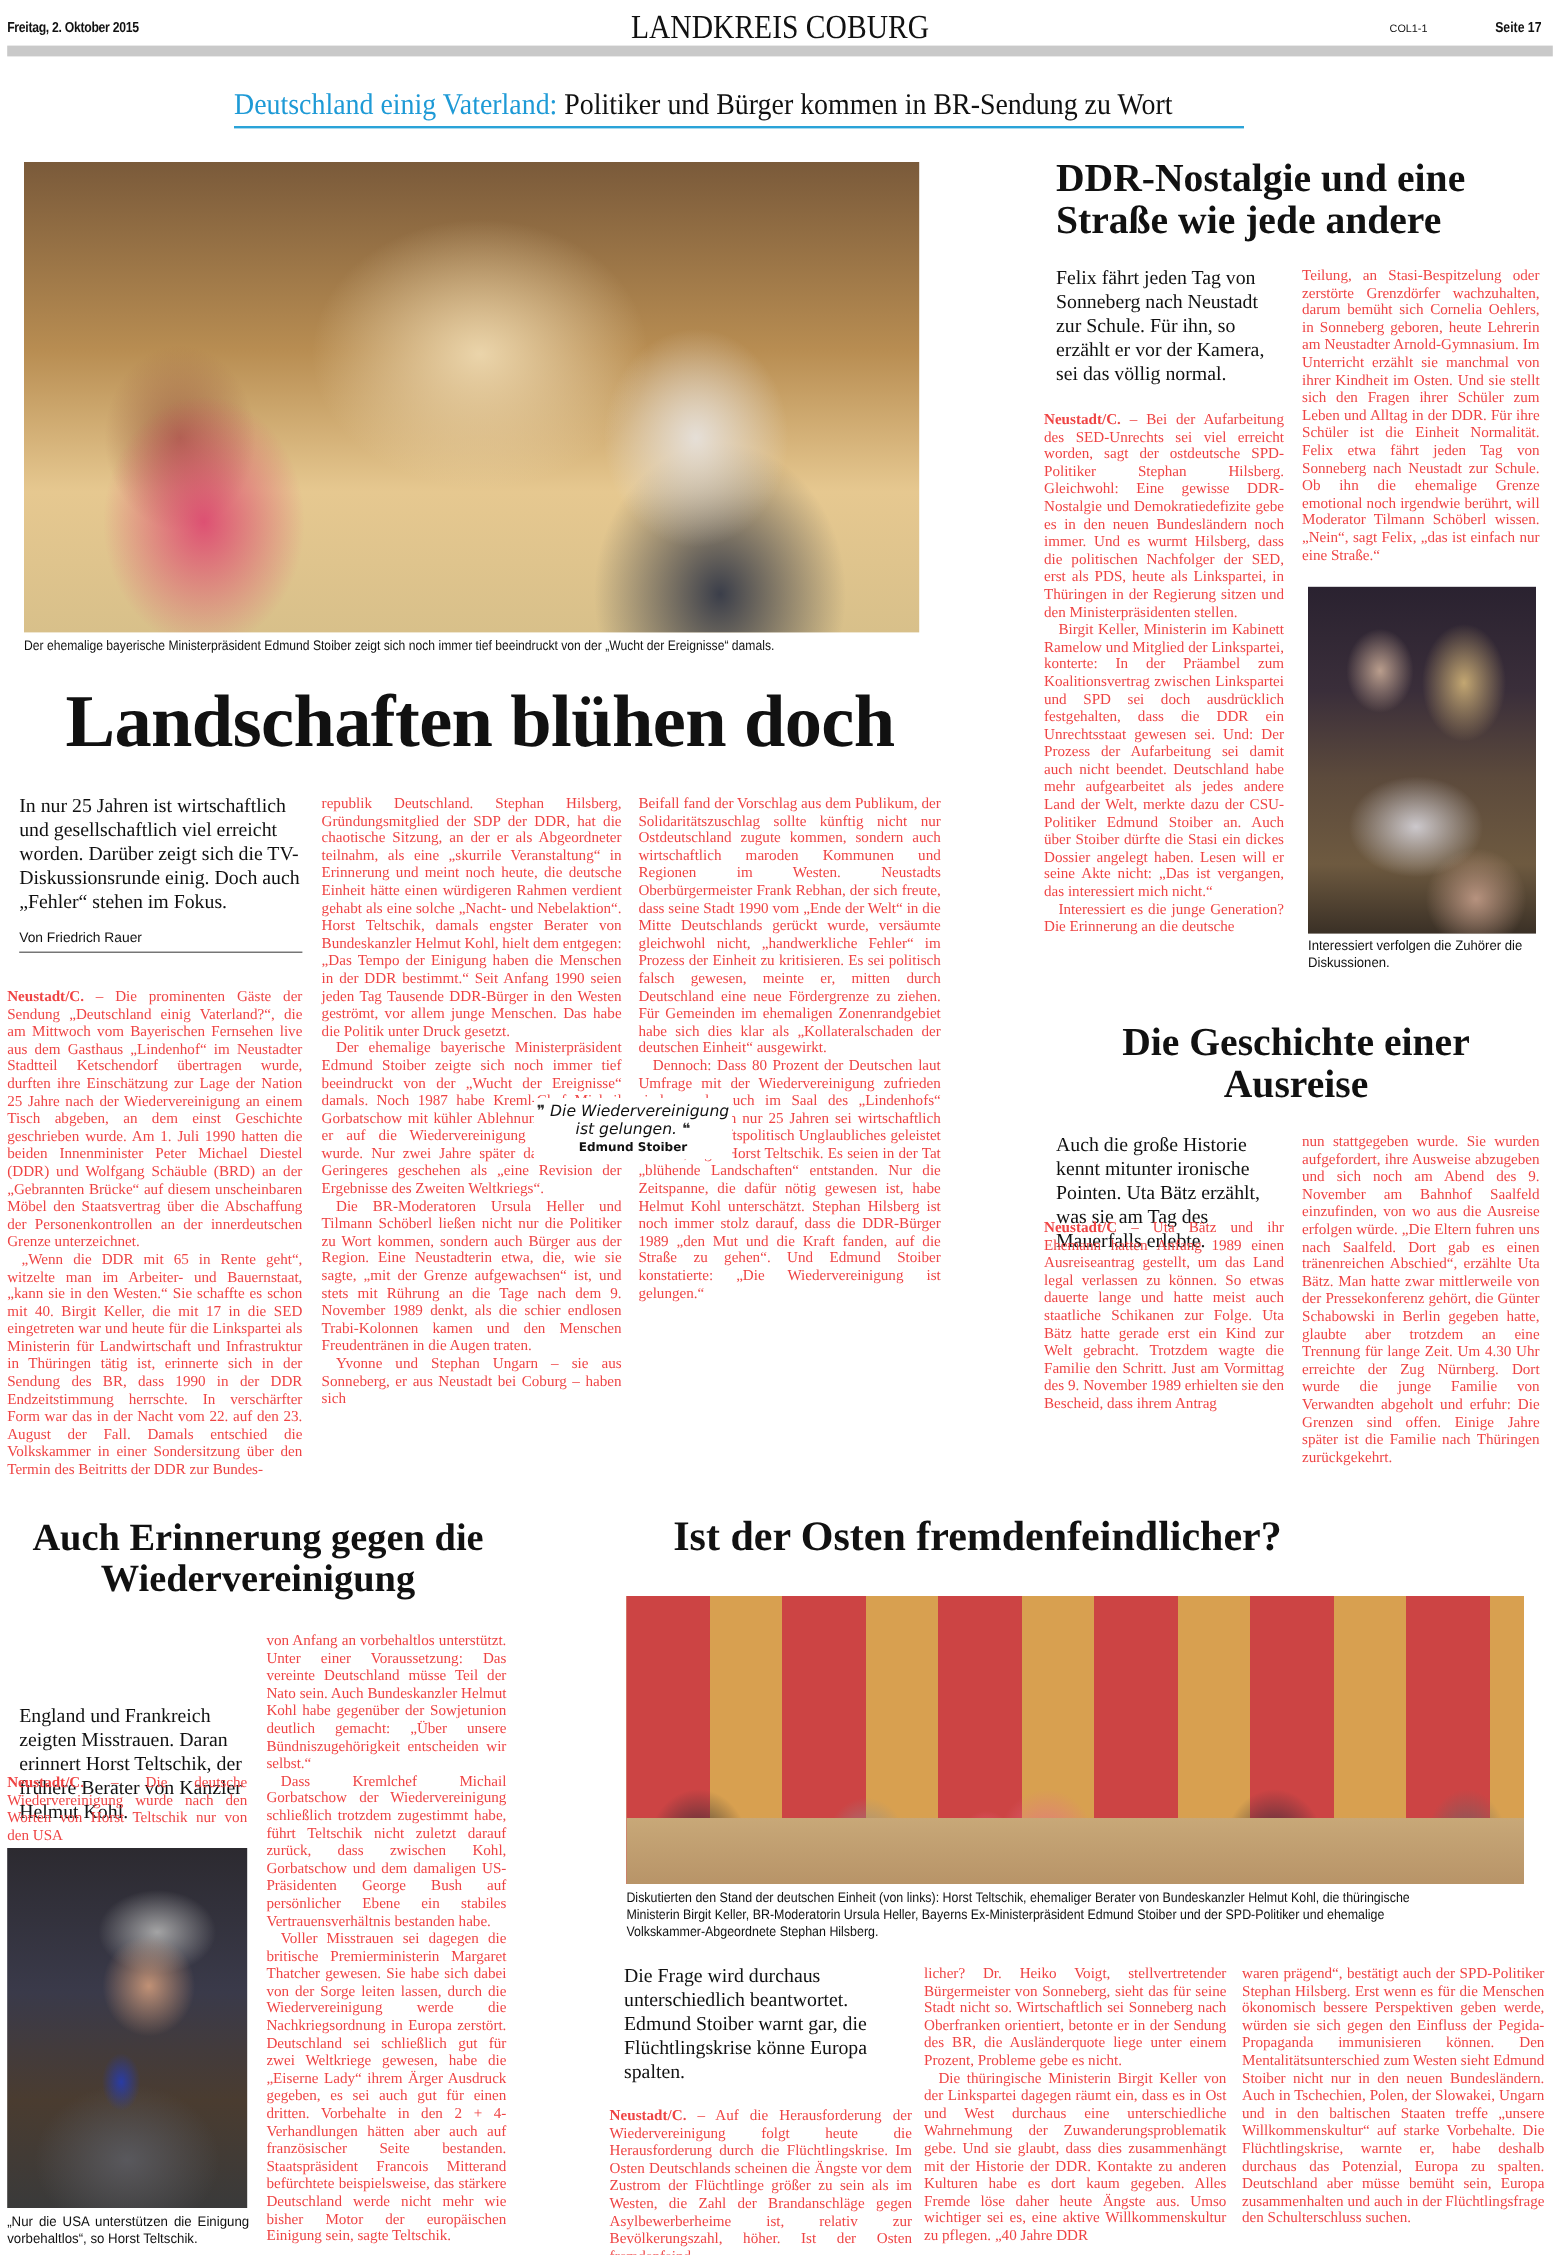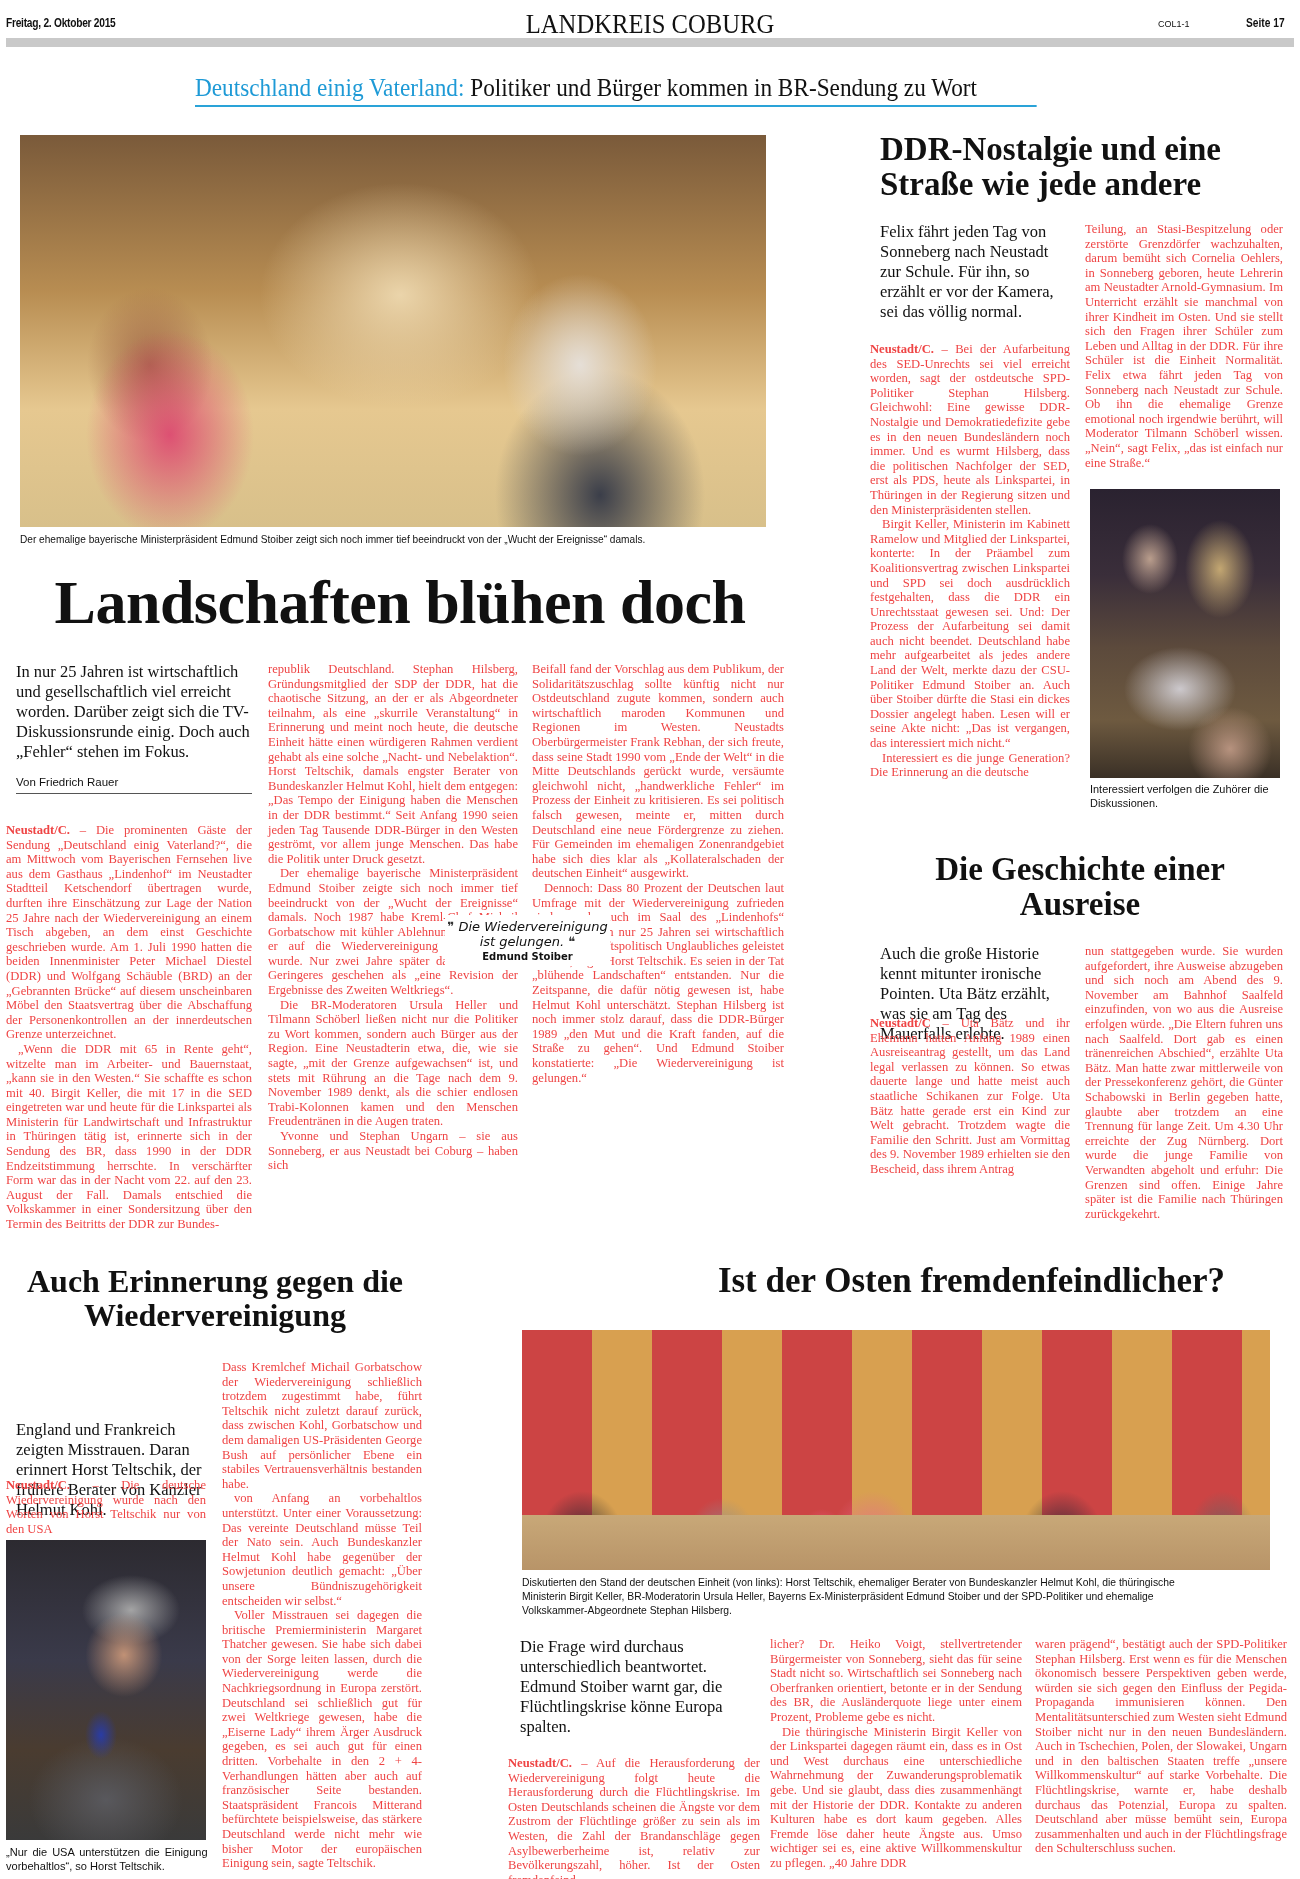--- a/index.html
+++ b/index.html
@@ -63,21 +63,21 @@
   .cap-audience { left: 1090px; top: 782px; width: 200px; transform: scaleX(0.95); transform-origin: left; }
   .cap-teltschik { left: 6px; top: 1845px; width: 210px; text-align: justify; transform: scaleX(0.96); transform-origin: left; }
   .cap-panel { left: 522px; top: 1575px; width: 760px; transform: scaleX(0.9); transform-origin: left; }
 
   
   .hl { font-family: "Liberation Serif", serif; color: #111; line-height: 1.05; }
   .hl-ddr { left: 880px; top: 132px; width: 400px; text-align: left; font-size: 33px; font-weight: bold; }
   .hl-main { left: 20px; top: 570px; width: 760px; font-size: 62px; font-weight: bold; text-align: center; letter-spacing: -0.5px; }
   .hl-ausreise { left: 880px; top: 852px; width: 400px; text-align: center; font-size: 33px; font-weight: bold; }
   .hl-vorbehalte { left: 20px; top: 1265px; width: 390px; text-align: center; font-size: 32px; font-weight: bold; }
-  .hl-osten { left: 505px; top: 1263px; width: 720px; text-align: right; font-size: 35px; font-weight: bold; }
+  .hl-osten { left: 561px; top: 1263px; width: 720px; text-align: left; font-size: 35px; font-weight: bold; }
 
   
   .teaser { font-family: "Liberation Serif", serif; font-size: 16.5px; line-height: 20px; color: #111; }
   .byline { font-family: "Liberation Sans", sans-serif; font-size: 11.5px; padding-bottom: 5px; border-bottom: 1px solid #555; transform-origin: left; }
 
   .col { font-family: "Liberation Serif", serif; font-size: 12.6px; line-height: 14.6px; text-align: justify; hyphens: auto; color: #ef4444; }
   .col p { text-indent: 0; }
   .col p + p { text-indent: 12px; }
   .col .dl { font-weight: bold; }
 
@@ -153,22 +153,22 @@
 </div>
 
 <div class="abs hl hl-vorbehalte">Auch Erinnerung gegen die Wiedervereinigung</div>
 <div class="abs teaser" style="left:16px; top:1420px; width:190px;">England und Frankreich zeigten Misstrauen. Daran erinnert Horst Teltschik, der frühere Berater von Kanzler Helmut Kohl.</div>
 <div class="abs col" style="left:6px; top:1478px; width:200px;">
   <p><span class="dl">Neustadt/C.</span><span> – Die deutsche Wiedervereinigung wurde nach den Worten von Horst Teltschik nur von den USA</span></p>
 </div>
 <div class="abs photo photo-teltschik"></div>
 <div class="abs caption cap-teltschik">„Nur die USA unterstützen die Einigung vorbehaltlos“, so Horst Teltschik.</div>
 <div class="abs col" style="left:222px; top:1360px; width:200px;">
+  <p>von Anfang an vorbehaltlos unterstützt. Unter einer Voraussetzung: Das vereinte Deutschland müsse Teil der Nato sein. Auch Bundeskanzler Helmut Kohl habe gegenüber der Sowjetunion deutlich gemacht: „Über unsere Bündniszugehörigkeit entscheiden wir selbst.“</p>
   <p>Dass Kremlchef Michail Gorbatschow der Wiedervereinigung schließlich trotzdem zugestimmt habe, führt Teltschik nicht zuletzt darauf zurück, dass zwischen Kohl, Gorbatschow und dem damaligen US-Präsidenten George Bush auf persönlicher Ebene ein stabiles Vertrauensverhältnis bestanden habe.</p>
-  <p>von Anfang an vorbehaltlos unterstützt. Unter einer Voraussetzung: Das vereinte Deutschland müsse Teil der Nato sein. Auch Bundeskanzler Helmut Kohl habe gegenüber der Sowjetunion deutlich gemacht: „Über unsere Bündniszugehörigkeit entscheiden wir selbst.“</p>
   <p>Voller Misstrauen sei dagegen die britische Premierministerin Margaret Thatcher gewesen. Sie habe sich dabei von der Sorge leiten lassen, durch die Wiedervereinigung werde die Nachkriegsordnung in Europa zerstört. Deutschland sei schließlich gut für zwei Weltkriege gewesen, habe die „Eiserne Lady“ ihrem Ärger Ausdruck gegeben, es sei auch gut für einen dritten. Vorbehalte in den 2 + 4-Verhandlungen hätten aber auch auf französischer Seite bestanden. Staatspräsident Francois Mitterand befürchtete beispielsweise, das stärkere Deutschland werde nicht mehr wie bisher Motor der europäischen Einigung sein, sagte Teltschik.</p>
 </div>
 
 <div class="abs hl hl-osten">Ist der Osten fremdenfeindlicher?</div>
 <div class="abs photo photo-panel"></div>
 <div class="abs caption cap-panel">Diskutierten den Stand der deutschen Einheit (von links): Horst Teltschik, ehemaliger Berater von Bundeskanzler Helmut Kohl, die thüringische Ministerin Birgit Keller, BR-Moderatorin Ursula Heller, Bayerns Ex-Ministerpräsident Edmund Stoiber und der SPD-Politiker und ehemalige Volkskammer-Abgeordnete Stephan Hilsberg.</div>
 <div class="abs teaser" style="left:520px; top:1637px; width:240px;">Die Frage wird durchaus unterschiedlich beantwortet. Edmund Stoiber warnt gar, die Flüchtlingskrise könne Europa spalten.</div>
 <div class="abs col" style="left:508px; top:1756px; width:252px;">
   <p><span class="dl">Neustadt/C.</span><span> – Auf die Herausforderung der Wiedervereinigung folgt heute die Herausforderung durch die Flüchtlingskrise. Im Osten Deutschlands scheinen die Ängste vor dem Zustrom der Flüchtlinge größer zu sein als im Westen, die Zahl der Brandanschläge gegen Asylbewerberheime ist, relativ zur Bevölkerungszahl, höher. Ist der Osten fremdenfeind-</span></p>
 </div>

